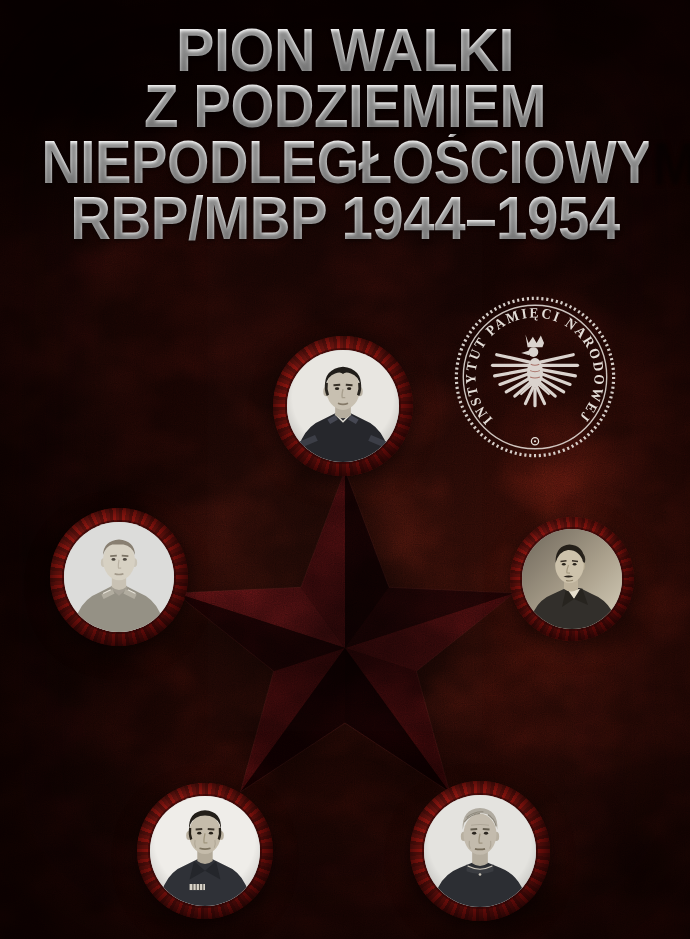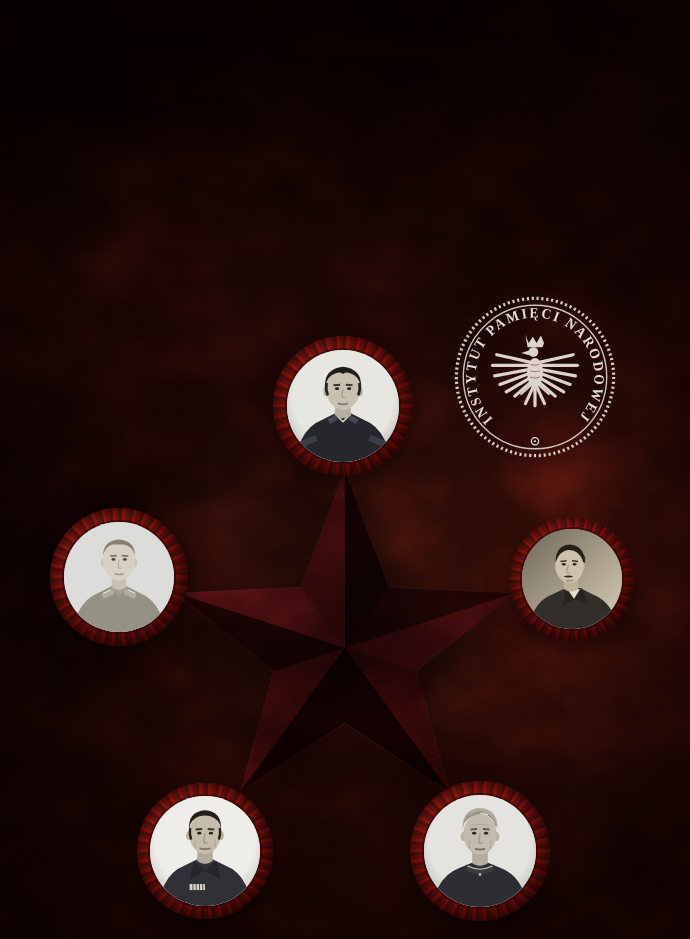--- a/index.html
+++ b/index.html
@@ -51,20 +51,26 @@
     box-shadow:0 8px 22px rgba(0,0,0,.55), inset 0 0 16px rgba(0,0,0,.75);}
   .photo{position:absolute;border-radius:50%;overflow:hidden;background:#ddd;
     box-shadow:inset 0 0 12px rgba(0,0,0,.45), 0 0 0 2px rgba(45,6,6,.65);}
   .photo svg{display:block;width:100%;height:100%;}
 </style>
 </head>
 <body>
 
 <div class="poster">
 
+  <div class="title">
+    <span class="line l1">PION WALKI</span>
+    <span class="line l2">Z PODZIEMIEM</span>
+    <span class="line l3">NIEPODLEGŁOŚCIOWYM</span>
+    <span class="line l4">RBP/MBP 1944–1954</span>
+  </div>
 
   <svg class="star" viewBox="-200 -200 400 400" aria-hidden="true">
     <g stroke="none">
       <polygon points="0,0 0,-178 -44.1,-60.7" fill="#8e1b1e"></polygon>
       <polygon points="0,0 44.1,-60.7 0,-178" fill="#2f0708"></polygon>
       <polygon points="0,0 -44.1,-60.7 -169.3,-55" fill="#a02124"></polygon>
       <polygon points="0,0 -169.3,-55 -71.3,23.2" fill="#3c090a"></polygon>
       <polygon points="0,0 -71.3,23.2 -104.6,144" fill="#7a1517"></polygon>
       <polygon points="0,0 -104.6,144 0,75" fill="#2a0506"></polygon>
       <polygon points="0,0 0,75 104.6,144" fill="#230405"></polygon>

